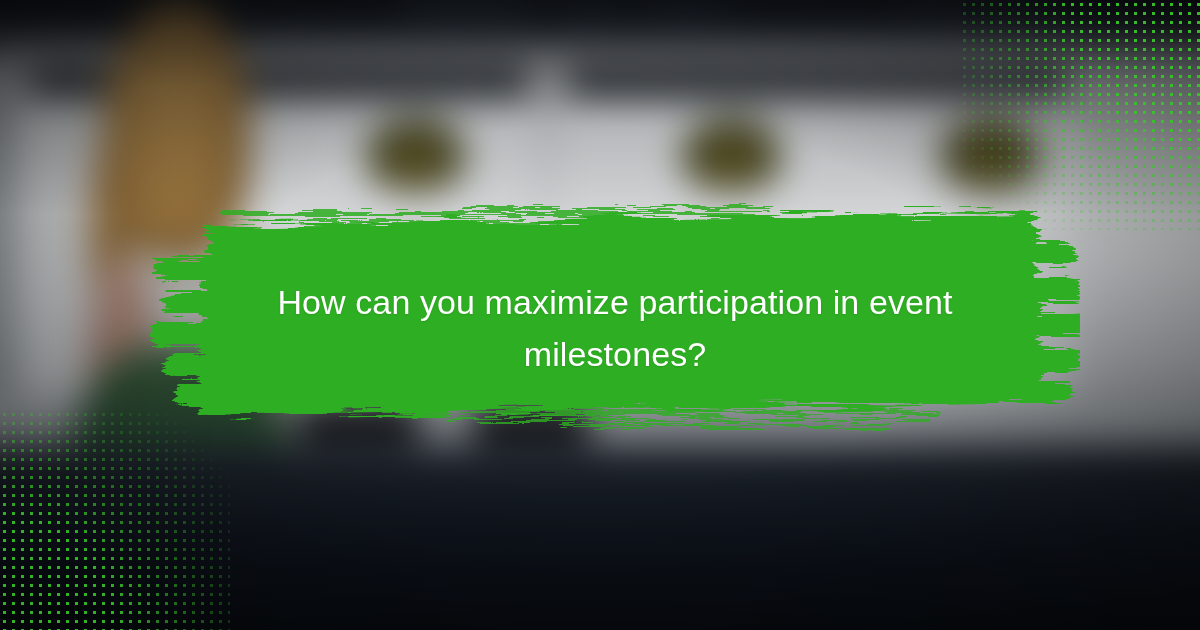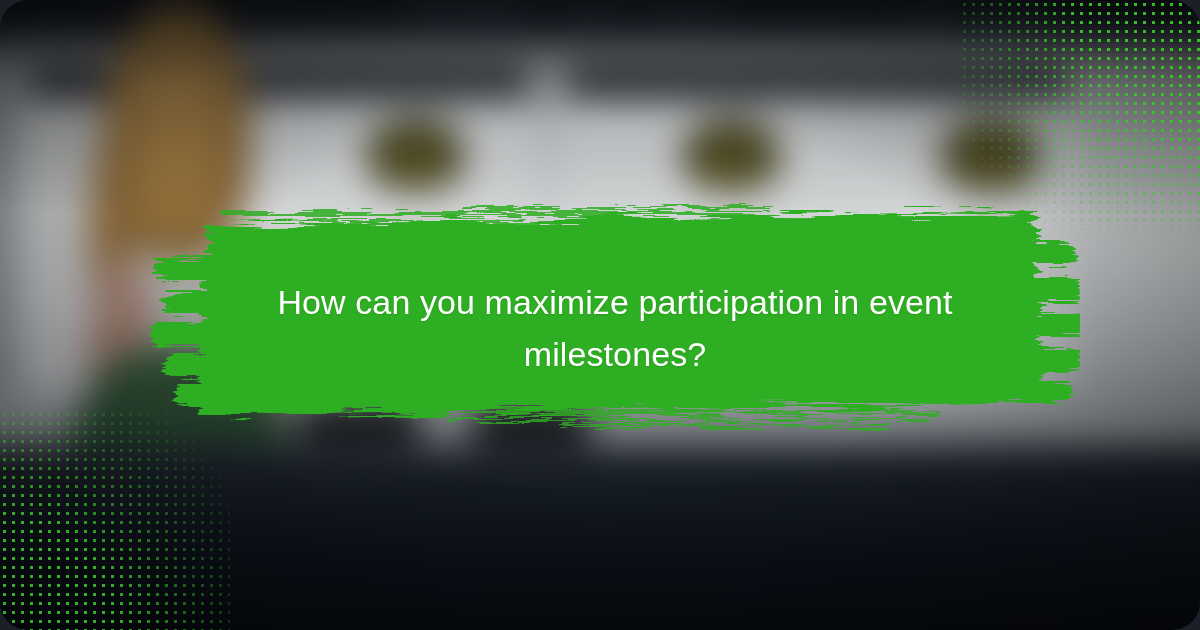--- a/index.html
+++ b/index.html
@@ -4,21 +4,21 @@
 <style>
   * { margin:0; padding:0; box-sizing:border-box; }
   html,body { width:1200px; height:630px; overflow:hidden; }
   body {
     font-family: "Liberation Sans", sans-serif;
     background:#1b2028;
     position:relative;
   }
 
   
-  #stage { position:absolute; inset:0; width:1200px; height:630px; overflow:hidden;border-radius:28px; }
+  #stage { position:absolute; inset:0; width:1200px; height:630px; overflow:hidden; }
 
   
   .bg-wrap{
     position:absolute; inset:-40px;
     filter: blur(17px) saturate(0.95);
     transform: scale(1.06);
   }
   .bg-base{
     position:absolute; inset:0;
     background:#c9cdd0;

